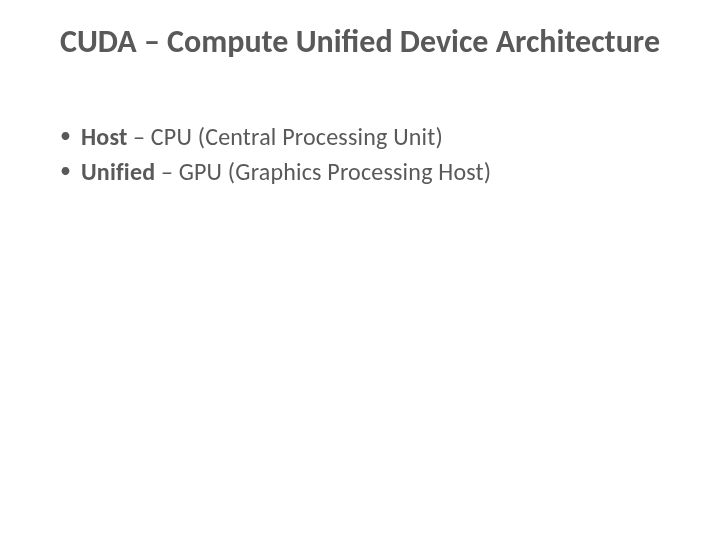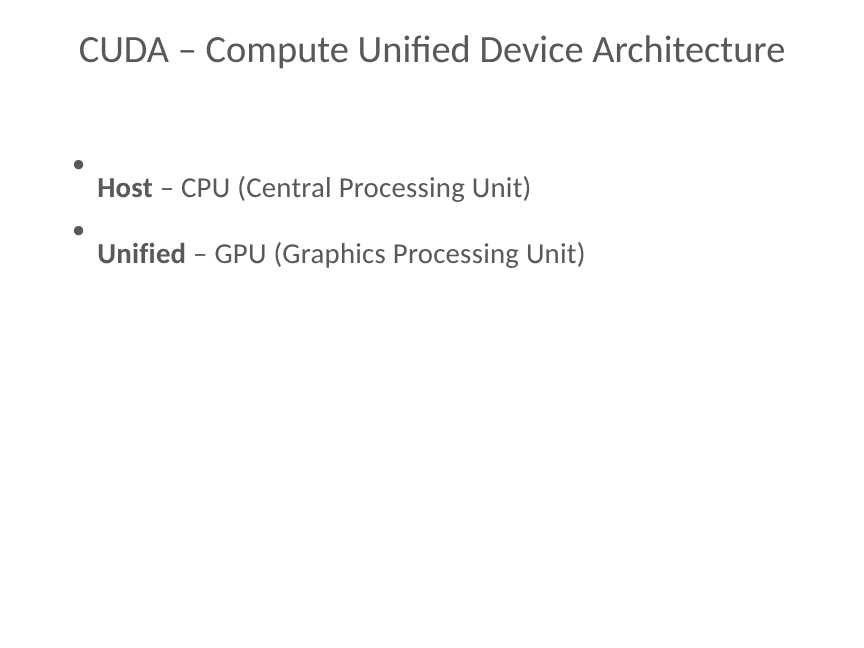--- a/index.html
+++ b/index.html
@@ -10,57 +10,56 @@
     body {
       width: 720px;
       height: 540px;
       background: #ffffff;
       font-family: Calibri, "Segoe UI", Arial, sans-serif;
       color: #595959;
       padding: 22px 50px 0 50px;
     }
     .title {
       font-size: 32px;
-      font-weight: normal;
+      font-weight: bold;
       text-align: center;
       line-height: 1.25;
       margin-bottom: 58px;
     }
     .content {
       padding-left: 10px;
     }
     .bullet-item {
       font-size: 24px;
       line-height: 1.45;
       display: flex;
       align-items: flex-start;
     }
     .bullet {
       margin-right: 10px;
       font-size: 22px;
     }
     .item-text {
       letter-spacing: 0.2px;
-      margin-top: 20px;
     }
     .bold {
       font-weight: bold;
     }
   </style>
 </head>
 <body>
 
 <div class="title">CUDA – Compute Unified Device Architecture</div>
 
 <div class="content">
   <div class="bullet-item">
     <span class="bullet">•</span>
     <span class="item-text">
       <span class="bold">Host</span><span> – CPU (Central Processing Unit)</span>
     </span>
   </div>
   <div class="bullet-item">
     <span class="bullet">•</span>
     <span class="item-text">
-      <span class="bold">Unified</span><span> – GPU (Graphics Processing Unit)</span>
+      <span class="bold">Unified</span><span> – GPU (Graphics Processing Host)</span>
     </span>
   </div>
 </div>
 
 </body></html>

